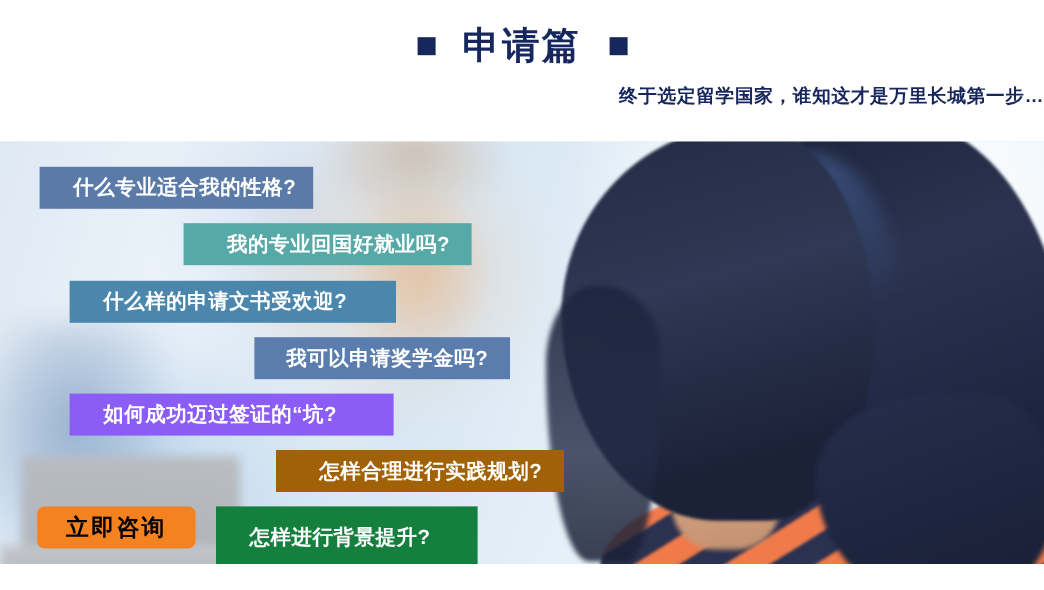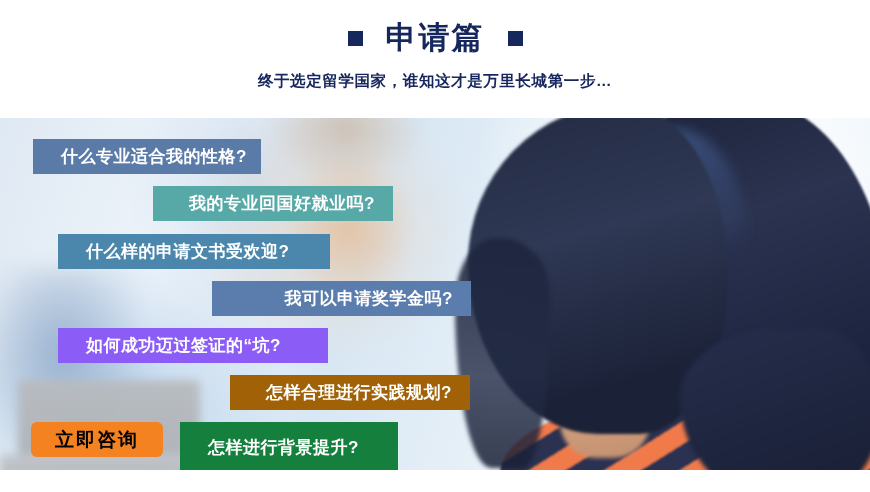--- a/index.html
+++ b/index.html
@@ -59,20 +59,21 @@
     position: absolute;
     left: 0;
     top: 70px;
     width: 870px;
     font-size: 15.5px;
     font-weight: bold;
     color: #17275e;
     letter-spacing: 0.6px;
     line-height: 22px;
     white-space: nowrap;
+    text-align: right;
   }
 
   
   .banner {
     position: absolute;
     left: 0;
     top: 118px;
     width: 870px;
     height: 352px;
     overflow: hidden;
@@ -345,21 +346,21 @@
       <div class="mouth"></div>
       <div class="hair-front"></div>
       <div class="hair-strand-front"></div>
       <div class="hair-over-shoulder"></div>
     </div>
 
     <div id="tag-layer">
         <div class="tag left" style="left: 33px; top: 21px; width: 228px; height: 35px; background: rgb(90, 123, 168);">什么专业适合我的性格?</div>
         <div class="tag right" style="left: 153px; top: 68px; width: 240px; height: 35px; background: rgb(86, 169, 166);">我的专业回国好就业吗?</div>
         <div class="tag left" style="left: 58px; top: 116px; width: 272px; height: 35px; background: rgb(75, 135, 173);">什么样的申请文书受欢迎?</div>
-        <div class="tag right" style="left: 212px; top: 163px; width: 259px; height: 35px; background: rgb(91, 125, 173);">我可以申请奖学金吗?</div>
+        <div class="tag right" style="left: 212px; top: 163px; width: 213px; height: 35px; background: rgb(91, 125, 173);">我可以申请奖学金吗?</div>
         <div class="tag left" style="left: 58px; top: 210px; width: 270px; height: 35px; background: #8b5cf6;">如何成功迈过签证的“坑?</div>
         <div class="tag right" style="left: 230px; top: 257px; width: 240px; height: 35px; background: #a16207;">怎样合理进行实践规划?</div>
         <div class="tag left" style="left: 180px; top: 304px; width: 218px; height: 50px; background: #15803d;">怎样进行背景提升?</div>
         <div class="cta" style="left: 31px; top: 304px; width: 132px; height: 35px; background: rgb(245, 130, 32);">立即咨询</div>
       </div>
   </div>
 
   <div class="footer-white"></div>
 </div>
 

